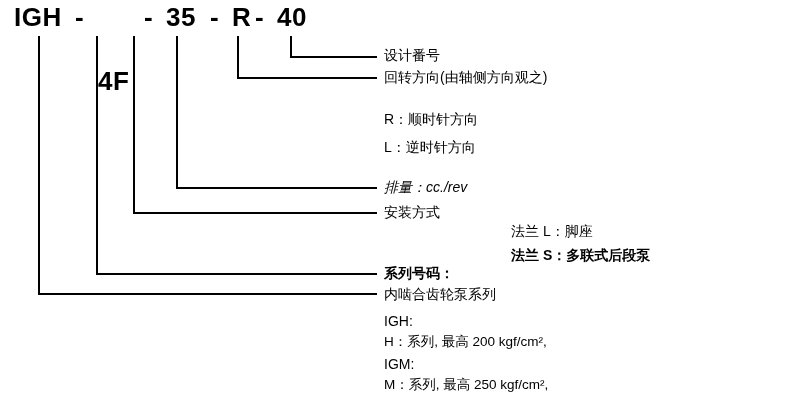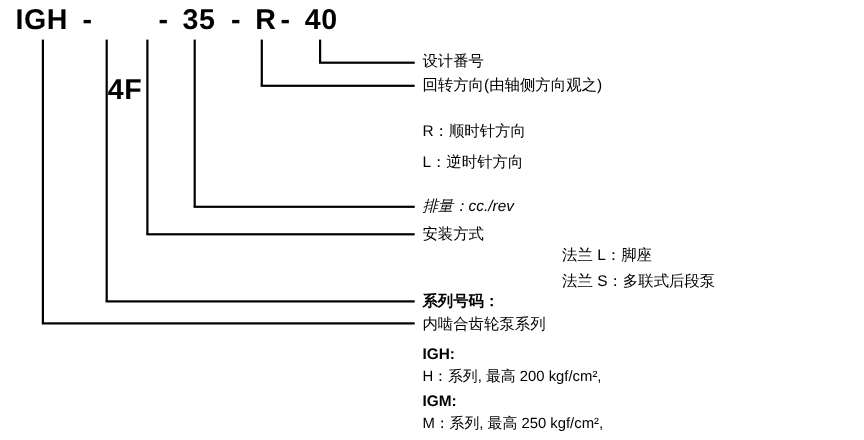--- a/index.html
+++ b/index.html
@@ -40,21 +40,21 @@
     height: 2px;
     background: #000000;
   }
   .note {
     position: absolute;
     font-size: 14px;
     white-space: nowrap;
     line-height: 1.2;
   }
   .note-bold {
-    font-weight: bold;
+    font-weight: normal;
   }
   .note-sub {
     position: absolute;
     font-size: 13.5px;
     white-space: nowrap;
     line-height: 1.2;
   }
 </style>
 </head>
 <body>
@@ -89,21 +89,21 @@
   <div class="vline" style="left:38px; top:36px; height:258px;"></div>
   <div class="hline" style="left:38px; top:293px; width:339px;"></div>
 
   <div class="note" style="left:384px; top:47px;">设计番号</div>
   <div class="note" style="left:384px; top:69px;">回转方向(由轴侧方向观之)</div>
   <div class="note" style="left:384px; top:111px;">R：顺时针方向</div>
   <div class="note" style="left:384px; top:139px;">L：逆时针方向</div>
   <div class="note" style="left:384px; top:179px;font-style:italic;">排量：cc./rev</div>
   <div class="note" style="left:384px; top:204px;">安装方式</div>
   <div class="note" style="left:511px; top:223px;">法兰 L：脚座</div>
-  <div class="note" style="left:511px; top:247px;">法兰 S：多联式后段泵</div>
+  <div class="note" style="left:511px; top:247px;font-weight:bold;">法兰 S：多联式后段泵</div>
   <div class="note" style="left:384px; top:265px;font-weight:bold;">系列号码：</div>
   <div class="note" style="left:384px; top:286px;">内啮合齿轮泵系列</div>
 
   <div class="note note-bold" style="left:384px; top:313px;">IGH:</div>
   <div class="note-sub" style="left:384px; top:334px;">H：系列, 最高  200 kgf/cm²,</div>
   <div class="note note-bold" style="left:384px; top:356px;">IGM:</div>
   <div class="note-sub" style="left:384px; top:377px;text-align:right;">M：系列, 最高  250 kgf/cm²,</div>
 
 </div>
 

